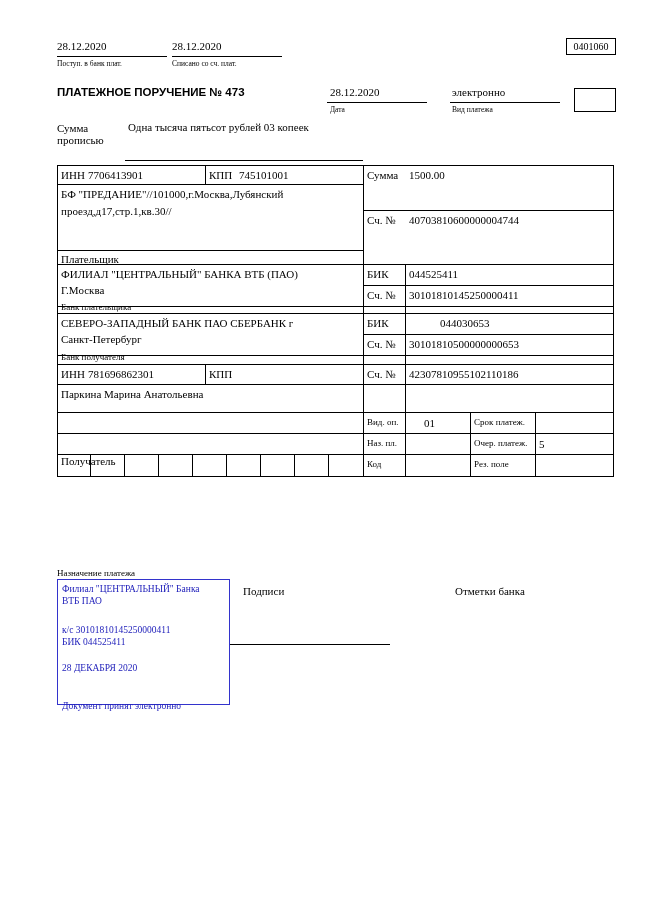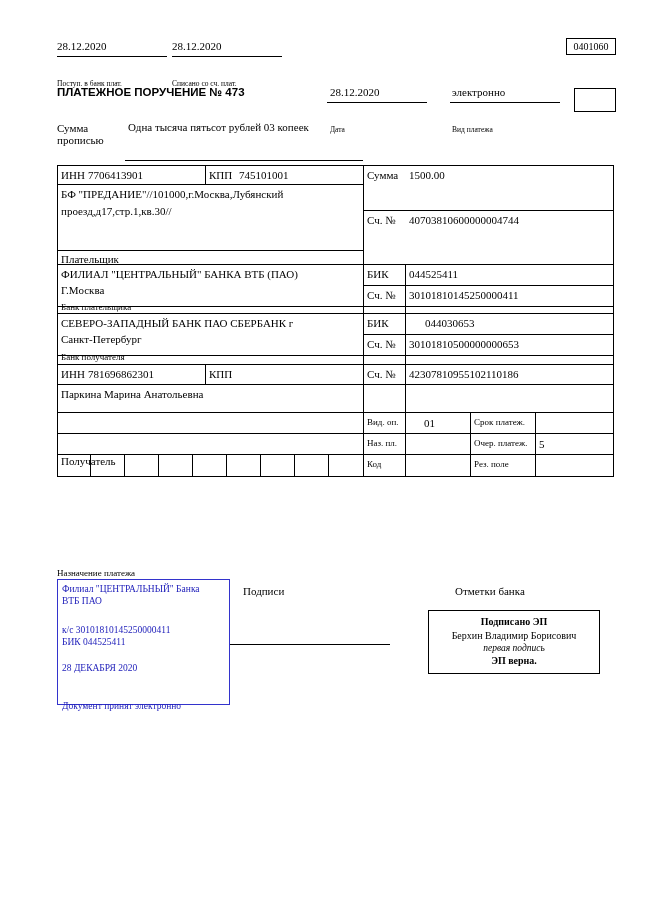--- a/index.html
+++ b/index.html
@@ -15,21 +15,21 @@
     color: #000000;
     font-size: 11px;
   }
   .page {
     position: absolute;
     left: 0; top: 0;
     width: 660px;
     height: 919px;
   }
   .abs { position: absolute; }
-  .lbl-small { font-size: 7.5px; font-family: "Liberation Serif", serif; margin-top: 20px; }
+  .lbl-small { font-size: 7.5px; font-family: "Liberation Serif", serif; }
   .txt { font-size: 11px; }
   .line { background: #000; height: 1px; }
   .box { border: 1px solid #000; }
 
   
   #top-date1 { left: 57px; top: 40px; }
   #top-date2 { left: 172px; top: 40px; }
   #top-line1 { left: 57px; top: 56px; width: 110px; }
   #top-line2 { left: 172px; top: 56px; width: 110px; }
   #top-cap1 { left: 57px; top: 59px; }
@@ -159,21 +159,21 @@
   <div class="cell-text" style="left:61px;top:284px;">Г.Москва</div>
   <div class="cell-text" style="left:367px;top:268px;">БИК</div>
   <div class="cell-text" style="left:409px;top:268px;">044525411</div>
   <div class="cell-text" style="left:367px;top:289px;">Сч. №</div>
   <div class="cell-text" style="left:409px;top:289px;">30101810145250000411</div>
   <div class="cell-text" style="left:61px;top:302px;font-size:9px;">Банк плательщика</div>
 
   <div class="cell-text" style="left:61px;top:317px;">СЕВЕРО-ЗАПАДНЫЙ БАНК ПАО СБЕРБАНК г</div>
   <div class="cell-text" style="left:61px;top:333px;">Санкт-Петербург</div>
   <div class="cell-text" style="left:367px;top:317px;">БИК</div>
-  <div class="cell-text" style="left:413px;top:317px;padding-left:12px;">044030653</div>
+  <div class="cell-text" style="left:428px;top:317px;padding-left:12px;">044030653</div>
   <div class="cell-text" style="left:367px;top:338px;">Сч. №</div>
   <div class="cell-text" style="left:409px;top:338px;">30101810500000000653</div>
   <div class="cell-text" style="left:61px;top:352px;font-size:9px;">Банк получателя</div>
 
   <div class="cell-text" style="left:61px;top:368px;">ИНН</div>
   <div class="cell-text" style="left:88px;top:368px;">781696862301</div>
   <div class="cell-text" style="left:209px;top:368px;">КПП</div>
   <div class="cell-text" style="left:239px;top:368px;"></div>
   <div class="cell-text" style="left:367px;top:368px;">Сч. №</div>
   <div class="cell-text" style="left:409px;top:368px;">42307810955102110186</div>
@@ -203,20 +203,14 @@
     <div style="margin-top:17px;">к/с 30101810145250000411</div>
     <div>БИК 044525411</div>
     <div style="margin-top:14px;">28 ДЕКАБРЯ 2020</div>
     <div style="margin-top:26px;">Документ принят электронно</div>
   </div>
 
   <div class="abs" id="sign-cap">Подписи</div>
   <div class="abs line" id="sign-line"></div>
 
   <div class="abs" id="marks-cap">Отметки банка</div>
-  <div class="abs box" id="marks-box">
-    <div id="marks-l1">Подписано ЭП</div>
-    <div id="marks-l2">Берхин Владимир Борисович</div>
-    <div id="marks-l3">первая подпись</div>
-    <div id="marks-l4">ЭП верна.</div>
-  </div>
 
 </div>
 
 </body></html>

